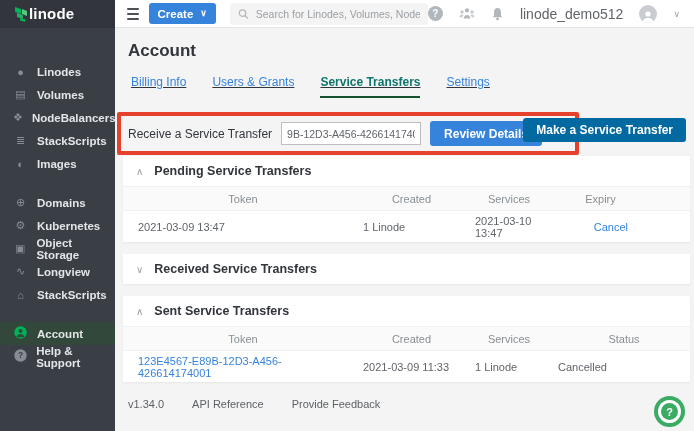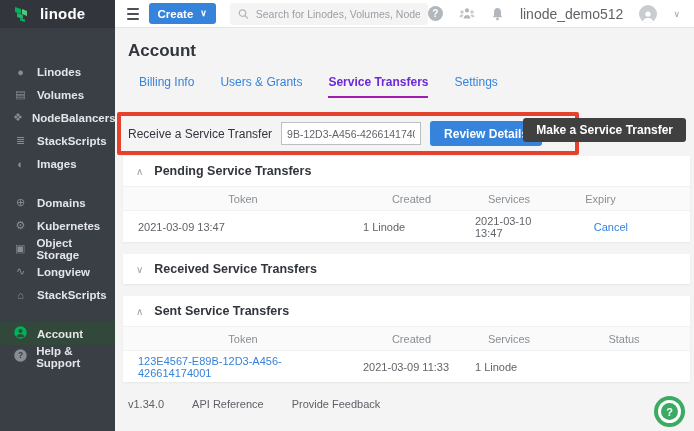--- a/index.html
+++ b/index.html
@@ -12,21 +12,21 @@
     color:#32363c;
   }
   
   .topbar {
     position:absolute; top:0; left:0; right:0; height:28px;
     background:#fff; border-bottom:1px solid #e3e5e8;
     display:flex; align-items:center; z-index:20;
   }
   .logo-block {
     width:115px; height:28px; background:#32363c;
-    display:flex; align-items:center; gap:11px; padding-left:14px; flex:0 0 115px;
+    display:flex; align-items:center; gap:0; padding-left:14px; flex:0 0 115px;
   }
   .logo-text { color:#fff; font-size:15px; font-weight:bold; letter-spacing:.2px; }
   .hamburger { margin-left:12px; width:16px; cursor:pointer; }
   .hamburger span { display:block; height:2px; background:#4d5157; margin:3px 0; border-radius:1px; }
   .create-btn {
     margin-left:10px; background:#3683dc; color:#fff; border:none; border-radius:3px;
     font-family:inherit; font-size:11.5px; font-weight:bold; padding:4px 9px;
     display:flex; align-items:center; gap:7px; cursor:pointer; height:21px;
   }
   .create-btn .chev { font-size:9px; line-height:1; }
@@ -61,23 +61,23 @@
     display:flex; align-items:center; gap:9px; height:23px; padding-left:13px;
     cursor:pointer; color:#e3e5e8; font-size:11.5px; font-weight:bold;
   }
   .side-item .sicon { width:15px; text-align:center; color:#878d94; font-size:11px; font-weight:normal; }
   .side-gap { height:16px; }
   .side-item.active { background:#32483a; }
   .side-item.active .sicon { color:#00b159; }
   
   .main { position:absolute; left:115px; top:28px; right:0; bottom:0; background:#f4f4f4; }
   .page-title { font-size:17px; font-weight:bold; color:#32363c; margin:13px 0 0 13px; }
-  .tabs { display:flex; gap:26px; margin:14px 0 0 24px; }
+  .tabs { display:flex; gap:26px; margin:14px 0 0 16px;text-decoration:underline; }
   .tab { font-size:12px; color:#3683dc; padding-bottom:7px; cursor:pointer; border-bottom:2px solid transparent; }
-  .tab.active { color:#6d28d9; font-weight:bold; border-bottom:2px solid #a21caf; }
+  .tab.active { color:#0f766e; font-weight:bold; border-bottom:2px solid #14532d; }
   
   .action-row { position:relative; height:52px; margin-top:6px; }
   .red-box {
     position:absolute; left:2px; top:8px;
     border:4px solid #e5412c; border-radius:2px;
     display:flex; align-items:center; gap:9px; padding:5px 9px 5px 7px; background:transparent;
   }
   .receive-label { font-size:12px; font-weight:normal; color:#32363c; white-space:nowrap; }
   .token-input {
     width:140px; height:23px; border:1px solid #bcbec0; border-radius:0;
@@ -87,21 +87,21 @@
     background:#3683dc; color:#fff; border:none; border-radius:3px; height:25px;
     font-family:inherit; font-size:12px; font-weight:bold; padding:0 14px; cursor:pointer; white-space:nowrap;
   }
   .help-outline {
     width:15px; height:15px; border-radius:50%; border:1.5px solid #9ba0a5; color:#9ba0a5;
     font-size:9.5px; font-weight:bold; display:flex; align-items:center; justify-content:center;
     cursor:pointer; flex:0 0 15px;
   }
   .make-btn {
     position:absolute; right:8px; top:14px;
-    background:#404040; color:#fff; border:none; border-radius:3px; height:24px;
+    background:#0369a1; color:#fff; border:none; border-radius:3px; height:24px;
     font-family:inherit; font-size:12px; font-weight:bold; padding:0 13px; cursor:pointer;
   }
   
   .card {
     background:#fff; margin:0 4px 12px 8px; width:567px;
     box-shadow:0 1px 2px rgba(0,0,0,0.06);
   }
   .card-head { display:flex; align-items:center; gap:11px; height:30px; padding-left:13px; cursor:pointer; }
   .chev-icon { color:#9ba0a5; font-size:10px; }
   .card-title { font-size:12.5px; font-weight:bold; color:#32363c; }
@@ -306,20 +306,21 @@
     <div class="thead cols4">
       <div class="th">Token</div>
       <div class="th">Created</div>
       <div class="th">Services</div>
       <div class="th">Status</div>
     </div>
     <div class="trow cols4">
       <div class="td"><a>123E4567-E89B-12D3-A456-426614174001</a></div>
       <div class="td">2021-03-09 11:33</div>
       <div class="td">1 Linode</div>
+      <div class="td">Cancelled</div>
     </div>
   </section>
 
   <div class="footer">
     <span class="f-item">v1.34.0</span>
     <a class="f-item">API Reference</a>
     <a class="f-item">Provide Feedback</a>
   </div>
 
   <button class="chat-btn">

